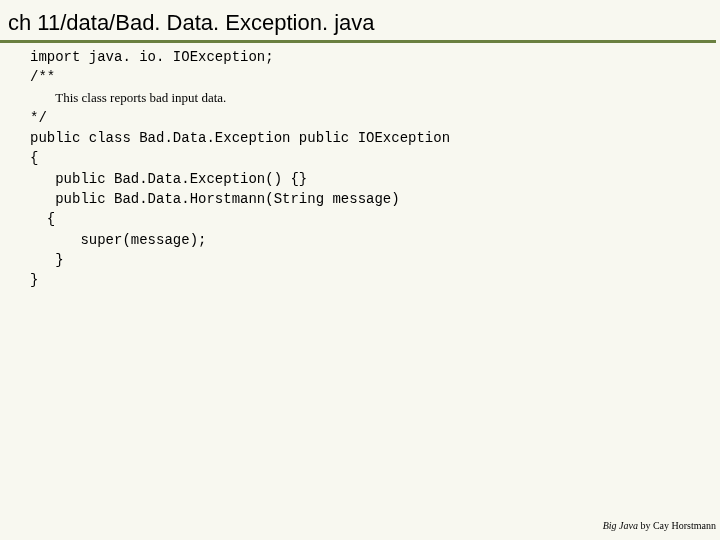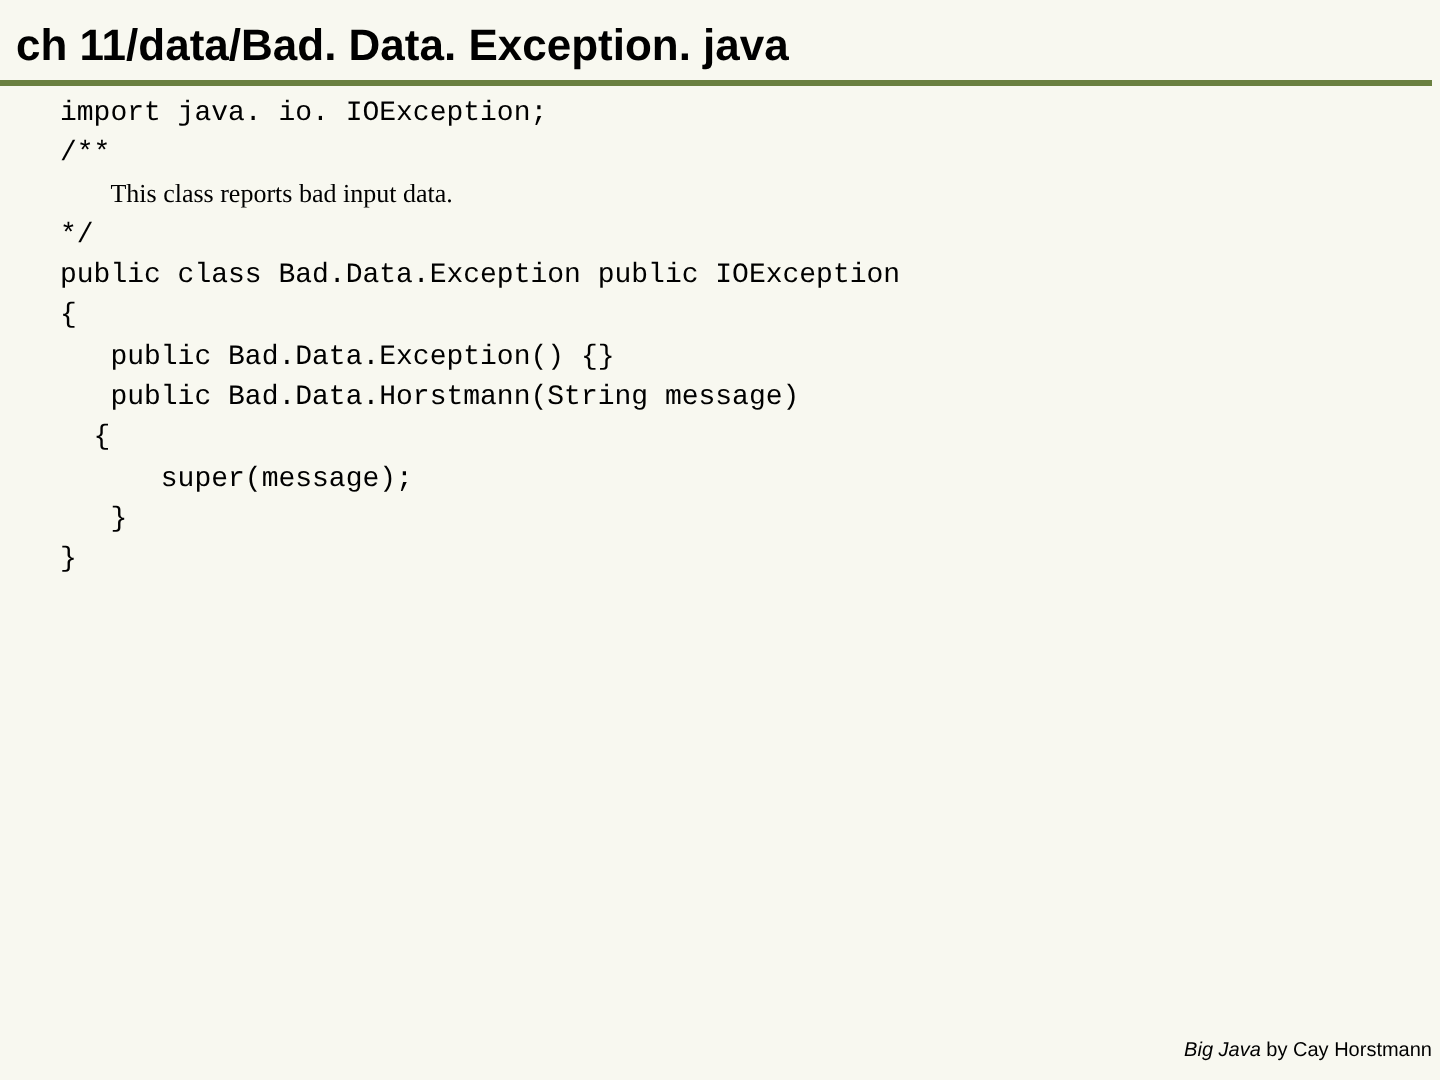--- a/index.html
+++ b/index.html
@@ -6,21 +6,21 @@
   body {
     width: 720px;
     height: 540px;
     background: #f8f8f0;
     font-family: Verdana, Arial, sans-serif;
     position: relative;
     overflow: hidden;
   }
   .title {
     font-size: 22px;
-    font-weight: bold;
+    font-weight: normal;
     color: #000;
     padding: 10px 0 4px 8px;
     border-bottom: 3px solid #6a8040;
     margin: 0 4px 0 0;
     font-family: Verdana, Arial, sans-serif;
   }
   .code-block {
     padding: 4px 8px 0 30px;
     font-family: "Courier New", Courier, monospace;
     font-size: 14px;
@@ -33,21 +33,21 @@
     font-size: 13px;
   }
   .footer {
     position: absolute;
     bottom: 8px;
     right: 4px;
     text-align: right;
     font-size: 10px;
     line-height: 1.35;
     color: #000;
-    font-family: Liberation Sans, sans-serif;
+    font-family: Liberation Serif, serif;
   }
   .footer .book-title { font-style: italic; }
 </style>
 </head>
 <body>
 
 <h1 class="title">ch 11/data/Bad. Data. Exception. java</h1>
 
 <div class="code-block">
   <div class="code-line">import java. io. IOException;</div>

